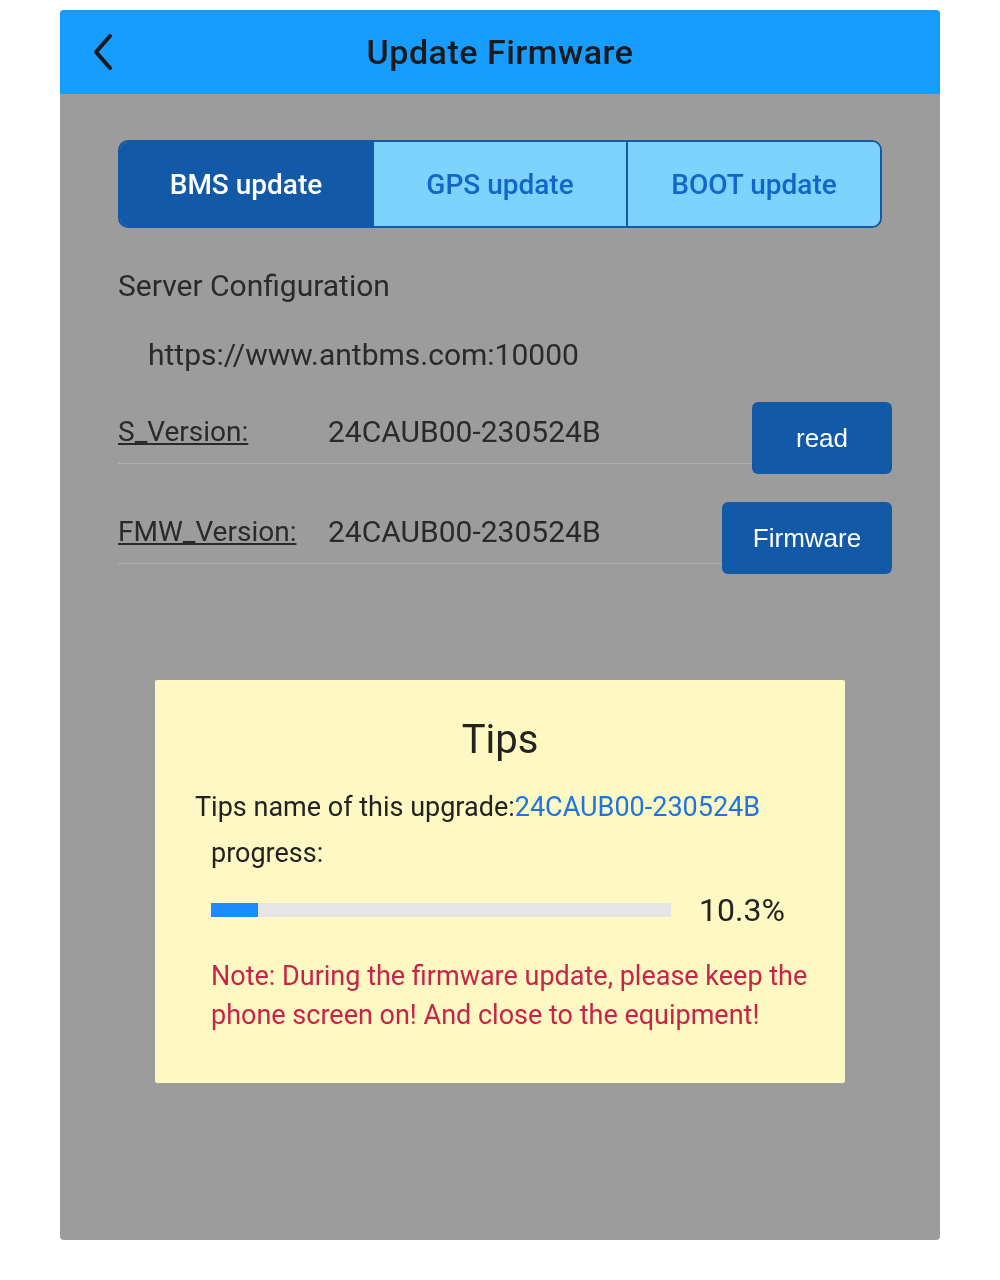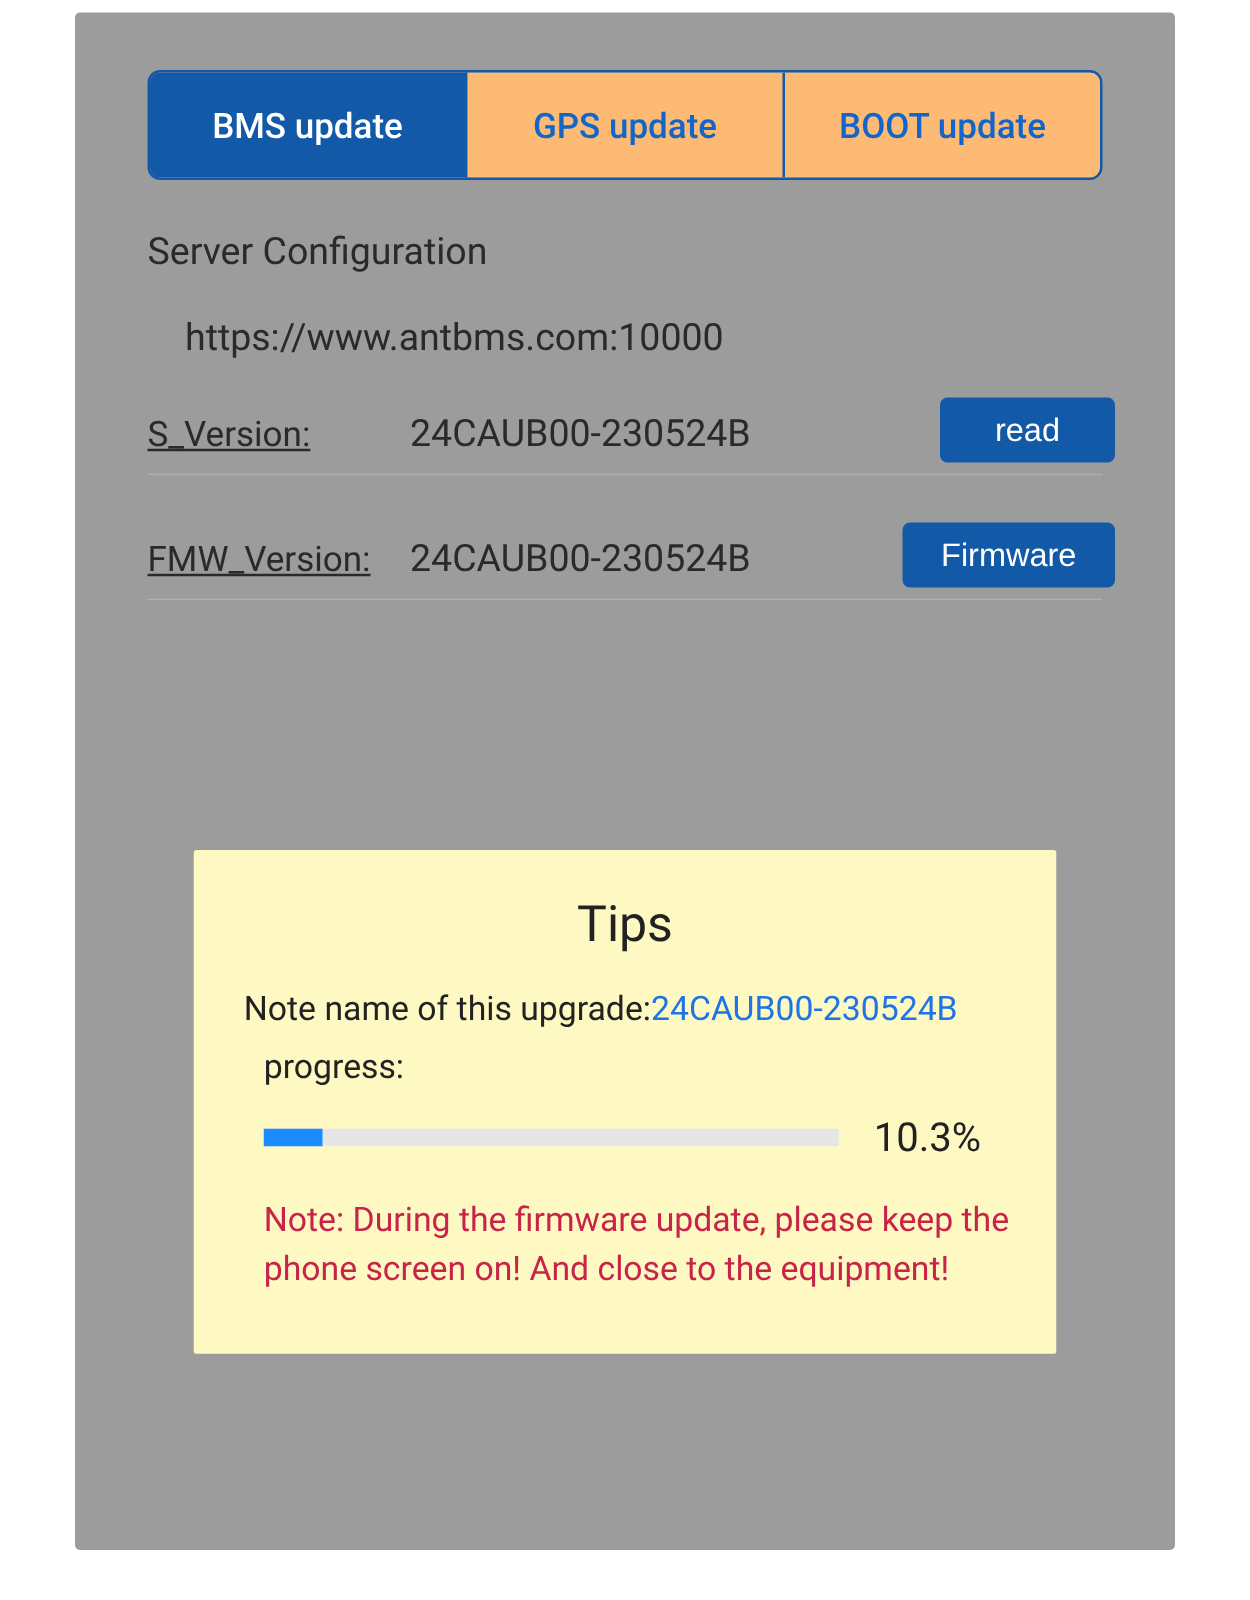--- a/index.html
+++ b/index.html
@@ -55,21 +55,21 @@
     height: 88px;
   }
   .tabbar .tab {
     flex: 1;
     display: flex;
     align-items: center;
     justify-content: center;
     font-size: 28px;
     font-weight: 500;
     color: #1366c9;
-    background: #fdba74;
+    background: #7dd3fc;
     cursor: pointer;
     border-right: 2px solid #1259a7;
   }
   .tabbar .tab:last-child { border-right: none; }
   .tabbar .tab.active {
     background: #1259a7;
     color: #fff;
   }
   .section-label {
     margin: 40px 0 0 58px;
@@ -102,21 +102,21 @@
     white-space: nowrap;
     overflow: hidden;
   }
   .version-row .vbtn {
     position: absolute;
     right: -10px;
     top: -12px;
     background: #1259a7;
     color: #fff;
     font-size: 26px;
-    height: 52px;
+    height: 72px;
     padding: 0 22px;
     border: none;
     border-radius: 6px;
     cursor: pointer;
     min-width: 140px;
   }
   .version-row.fmw .vbtn { min-width: 170px; }
   .version-row.fmw { margin-top: 50px; justify-content: space-between; }
 
   .modal {
@@ -172,20 +172,28 @@
     line-height: 1.45;
     color: #c82349;
     margin: 28px 0 0 20px;
   }
 </style>
 </head>
 <body>
 
 <div class="screen">
 
+  <div class="header">
+    <div class="back-btn">
+      <svg viewBox="0 0 24 40">
+        <polyline points="20,4 6,20 20,36" fill="none" stroke="#1a1a1a" stroke-width="4" stroke-linecap="round" stroke-linejoin="round"></polyline>
+      </svg>
+    </div>
+    <div class="header-title">Update Firmware</div>
+  </div>
 
   <div class="tabbar">
     <div class="tab active">BMS update</div>
     <div class="tab">GPS update</div>
     <div class="tab">BOOT update</div>
   </div>
 
   <div class="section-label">Server Configuration</div>
   <div class="server-url">https://www.antbms.com:10000</div>
 
@@ -197,21 +205,21 @@
 
   <div class="version-row fmw">
     <div class="vlabel">FMW_Version:</div>
     <div class="vvalue">24CAUB00-230524B</div>
     <button class="vbtn">Firmware</button>
   </div>
 
   <div class="modal">
     <div class="modal-title">Tips</div>
     <div class="upgrade-line">
-      <span>Note name of this upgrade:</span><span class="fname">24CAUB00-230524B</span>
+      <span>Tips name of this upgrade:</span><span class="fname">24CAUB00-230524B</span>
     </div>
     <div class="progress-label">progress:</div>
     <div class="progress-row">
       <div class="progress-track">
         <div class="progress-fill" style="width: 10.3%;"></div>
       </div>
       <div class="progress-pct">10.3%</div>
     </div>
     <div class="note">Note: During the firmware update, please keep the phone screen on! And close to the equipment!</div>
   </div>

